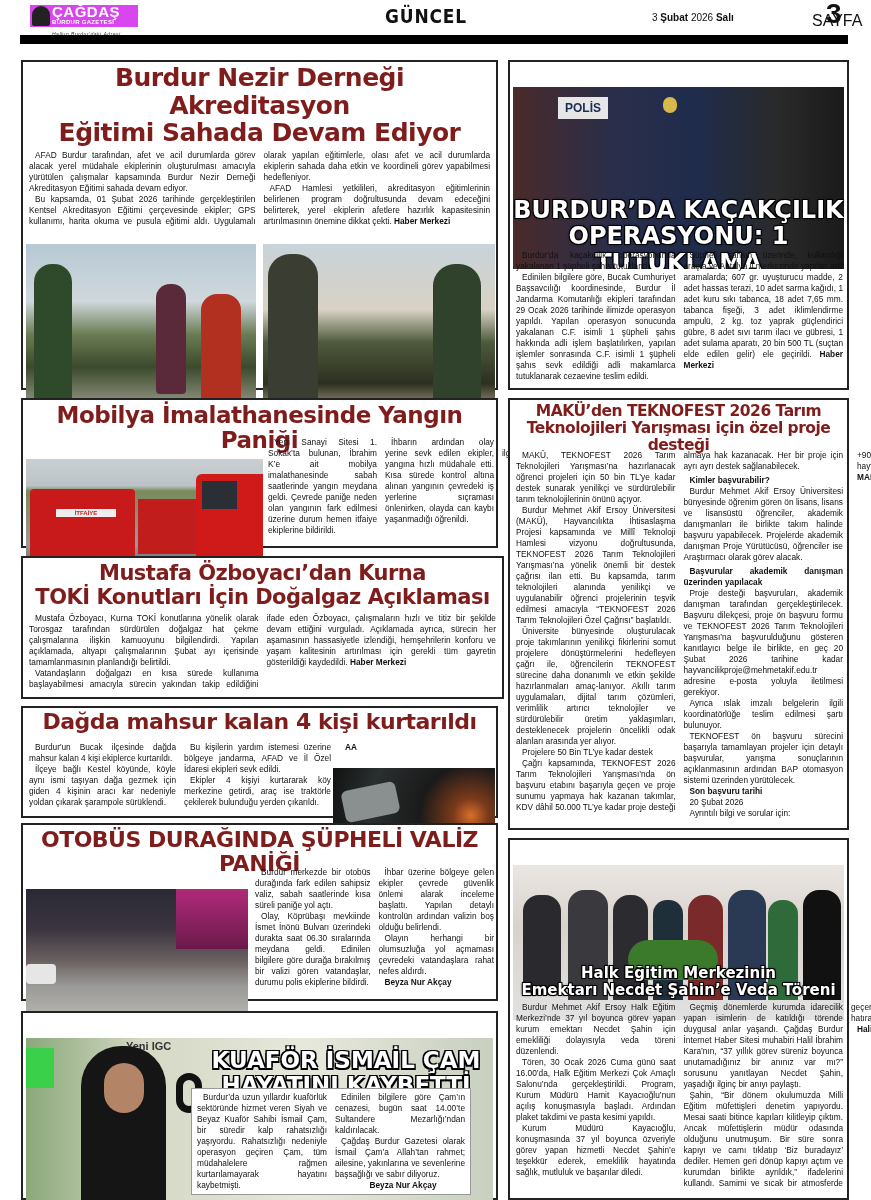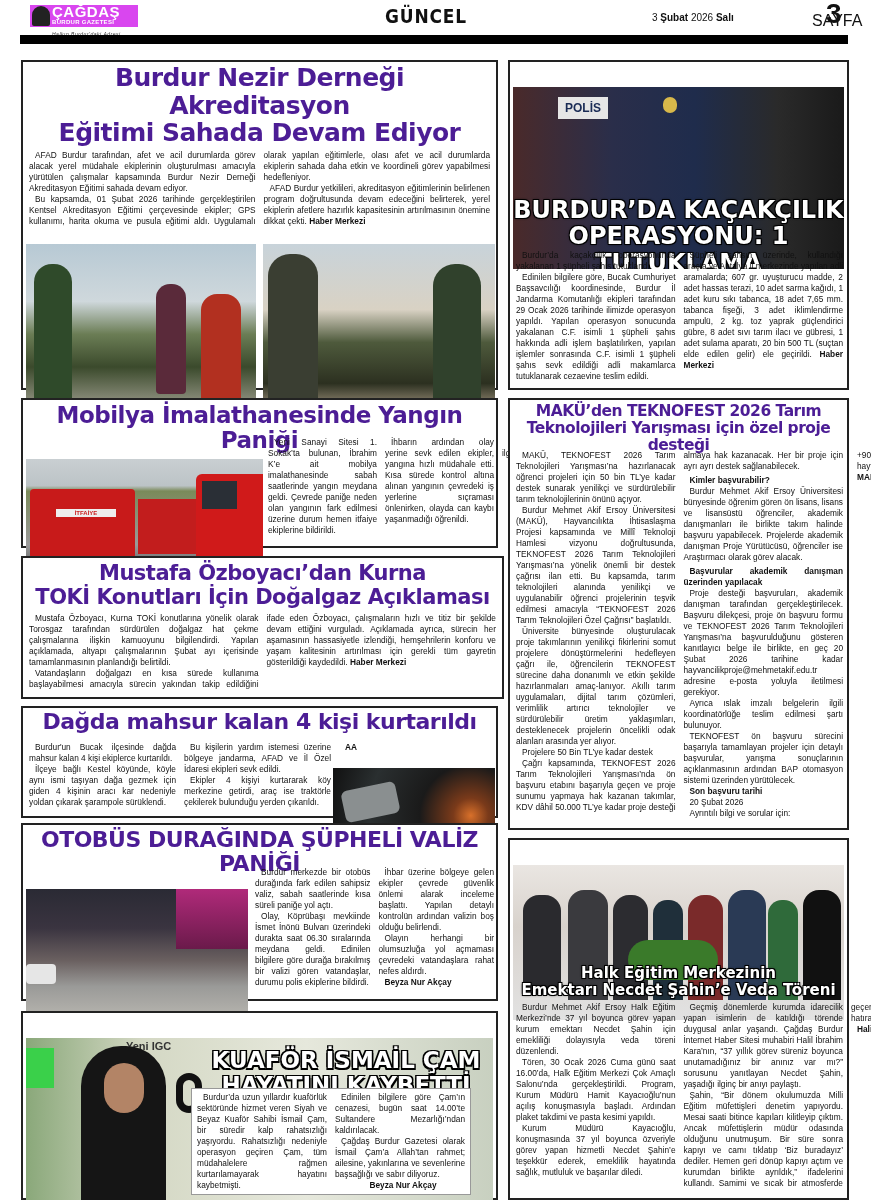--- a/index.html
+++ b/index.html
@@ -10,21 +10,21 @@
   .logo .sub { display:block; font-size: 6px; line-height: 6px; letter-spacing: 0.3px; }
   .logo .bust { position:absolute; left:2px; top:1px; width:18px; height:20px; background:#222; border-radius: 9px 9px 2px 2px; }
   .logo .tag { position:absolute; left:22px; top:22px; font-size:5px; color:#333; font-style: italic; font-weight: normal; }
   .section { left: 385px; top: 4px; font-family: "DejaVu Sans", sans-serif; font-weight: bold; font-size: 20px; letter-spacing: 1px; transform: scaleX(0.85); transform-origin: left; }
   .date { left: 652px; top: 12px; font-size: 10px; }
   .date b { font-weight: bold; }
   .pagelbl { left: 812px; top: 12px; font-size: 16px; }
   .pagenum { left: 826px; top: -2px; font-size: 28px; font-weight: bold; }
   .rule { left: 20px; top: 35px; width: 828px; height: 9px; background: #000; }
   .box { position: absolute; border: 2px solid #222; background: #fff; }
-  .hl { font-family: "DejaVu Sans", sans-serif; font-weight: bold; text-align: center; color: #4c1d95; letter-spacing: -0.5px; line-height: 1.1; }
+  .hl { font-family: "DejaVu Sans", sans-serif; font-weight: bold; text-align: center; color: #7f1d1d; letter-spacing: -0.5px; line-height: 1.1; }
   .txt { font-size: 8.3px; line-height: 11px; text-align: justify; }
   .txt p { text-indent: 6px; }
   .col2 { column-count: 2; column-gap: 8px; }
   .sig { font-weight: bold; }
   .img { position: absolute; overflow: hidden; margin-top: 22px; }
   .overlay-title { position: absolute; font-family: "DejaVu Sans", sans-serif; font-weight: bold; color: #fff; text-align: center; text-shadow: -1px -1px 0 #000, 1px -1px 0 #000, -1px 1px 0 #000, 1px 1px 0 #000, 0 0 3px #000; line-height: 1.1; }
   .outline-title { position: absolute; font-family: "DejaVu Sans", sans-serif; font-weight: bold; color: #fff; text-align: center; text-shadow: -1.5px -1.5px 0 #000, 1.5px -1.5px 0 #000, -1.5px 1.5px 0 #000, 1.5px 1.5px 0 #000; line-height: 1.1; }
 </style>
 </head>
 <body>
@@ -46,21 +46,21 @@
 <div class="abs rule"></div>
 
 <div class="box" style="left:21px;top:60px;width:477px;height:330px;">
   <div class="hl" style="font-size:25px;padding-top:2px;">
     <div>Burdur Nezir Derneği Akreditasyon</div>
     <div>Eğitimi Sahada Devam Ediyor</div>
   </div>
   <div class="txt col2" style="padding:3px 6px 0 6px;height:80px;">
     <p>AFAD Burdur tarafından, afet ve acil durumlarda görev alacak yerel müdahale ekiplerinin oluşturulması amacıyla yürütülen çalışmalar kapsamında Burdur Nezir Derneği Akreditasyon Eğitimi sahada devam ediyor.</p>
     <p>Bu kapsamda, 01 Şubat 2026 tarihinde gerçekleştirilen Kentsel Akreditasyon Eğitimi çerçevesinde ekipler; GPS kullanımı, harita okuma ve pusula eğitimi aldı. Uygulamalı olarak yapılan eğitimlerle, olası afet ve acil durumlarda ekiplerin sahada daha etkin ve koordineli görev yapabilmesi hedefleniyor.</p>
-    <p><span>AFAD Burdur yetkilileri, akreditasyon eğitimlerinin belirlenen program doğrultusunda devam edeceğini belirterek, yerel ekiplerin afetlere hazırlık kapasitesinin artırılmasının önemine dikkat çekti.</span> <span class="sig">Haber Merkezi</span></p>
+    <p><span>AFAD Hamlesi yetkilileri, akreditasyon eğitimlerinin belirlenen program doğrultusunda devam edeceğini belirterek, yerel ekiplerin afetlere hazırlık kapasitesinin artırılmasının önemine dikkat çekti.</span> <span class="sig">Haber Merkezi</span></p>
   </div>
   <div class="img" style="left:3px;top:160px;width:230px;height:164px;background:linear-gradient(180deg,#b7c9d4 0%,#cfd8dc 35%,#6b7d55 55%,#3b4a2c 75%,#9a9a8a 100%);">
     <div style="position:absolute;left:8px;top:20px;width:38px;height:140px;background:#2f4a2a;border-radius:18px 18px 4px 4px;"></div>
     <div style="position:absolute;left:130px;top:40px;width:30px;height:110px;background:#5a2a3a;border-radius:14px 14px 4px 4px;"></div>
     <div style="position:absolute;left:175px;top:50px;width:40px;height:110px;background:#b23020;border-radius:16px 16px 4px 4px;"></div>
   </div>
   <div class="img" style="left:240px;top:160px;width:232px;height:164px;background:linear-gradient(180deg,#c8d3da 0%,#d9d2c4 40%,#4e5a3c 60%,#2c3020 85%,#9b8f7a 100%);">
     <div style="position:absolute;left:5px;top:10px;width:50px;height:150px;background:#3a3e32;border-radius:22px 22px 4px 4px;"></div>
     <div style="position:absolute;left:170px;top:20px;width:48px;height:140px;background:#30412c;border-radius:22px 22px 4px 4px;"></div>
   </div>

